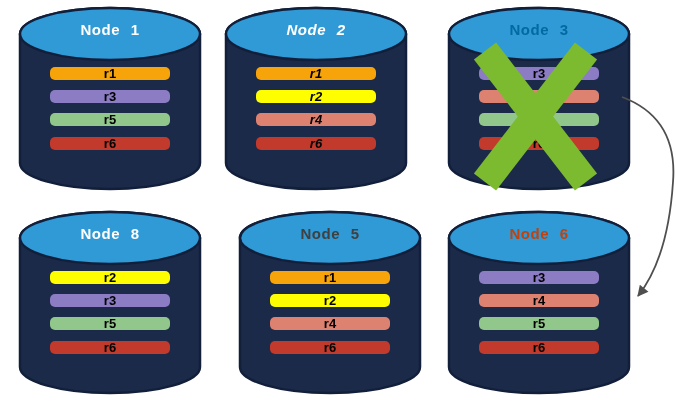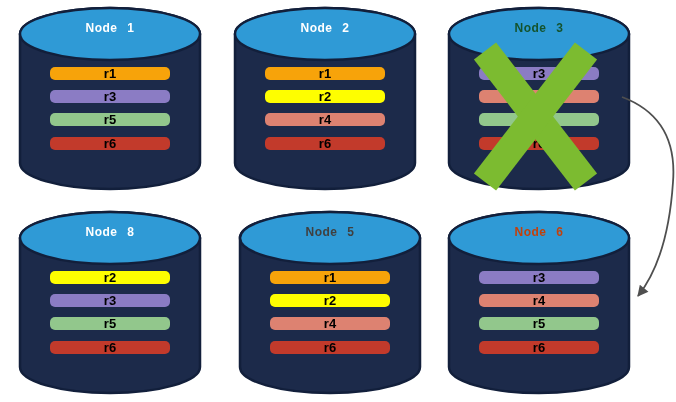--- a/index.html
+++ b/index.html
@@ -2,30 +2,30 @@
 <html><head>
 <meta charset="utf-8">
 <style>
   html,body{margin:0;padding:0;}
   body{
     width:676px;height:402px;position:relative;background:#ffffff;
     font-family:"Liberation Sans",sans-serif;overflow:hidden;
   }
   .node{position:absolute;width:190px;height:186px;}
   .pos1{left:15px;top:6px;}
-  .pos2{left:230px;top:6px;}
+  .pos2{left:221px;top:6px;font-style:italic;}
   .pos3{left:444px;top:6px;}
   .pos4{left:15px;top:210px;}
   .pos5{left:235px;top:210px;}
   .pos6{left:444px;top:210px;}
   .cyl{position:absolute;left:0;top:0;}
   .cyl path, .cyl ellipse{stroke-width:2.5;}
   .node-title{
     position:absolute;left:0;right:0;top:15px;text-align:center;
-    font-weight:bold;font-size:12px;letter-spacing:.5px;word-spacing:6px;
+    font-weight:bold;font-size:15px;letter-spacing:.5px;word-spacing:6px;
   }
   .bar{
     position:absolute;left:35px;width:120px;height:13px;border-radius:5px;
     text-align:center;
   }
   .bar-label{
     display:block;font-weight:bold;font-size:13px;line-height:13px;color:#000;
   }
   .b0{top:61px}.b1{top:84px}.b2{top:107px}.b3{top:131px}
   .xmark{position:absolute;left:0;top:0;pointer-events:none;}
@@ -72,21 +72,21 @@
   <div class="bar b3" style="background-color: rgb(194, 58, 43);">
       <span class="bar-label">r6</span>
     </div>
 </div>
 
 <div class="node pos3">
   <svg class="cyl" width="190" height="186" viewBox="0 0 190 186">
     <path d="M5,28 L5,157 A90,26 0 0 0 185,157 L185,28 A90,26 0 0 0 5,28 Z" style="fill: rgb(28, 42, 74); stroke: rgb(18, 31, 59);"></path>
     <ellipse cx="95" cy="28" rx="90" ry="26" style="fill: rgb(47, 154, 214); stroke: rgb(18, 31, 59);"></ellipse>
   </svg>
-  <div class="node-title" style="color: #14532d;">Node 3</div>
+  <div class="node-title" style="color: #0369a1;">Node 3</div>
   <div class="bar b0" style="background-color: rgb(139, 124, 196);">
       <span class="bar-label">r3</span>
     </div>
   <div class="bar b1" style="background-color: rgb(221, 130, 113);">
       <span class="bar-label">r4</span>
     </div>
   <div class="bar b2" style="background-color: rgb(146, 199, 140);">
       <span class="bar-label">r5</span>
     </div>
   <div class="bar b3" style="background-color: rgb(194, 58, 43);">

